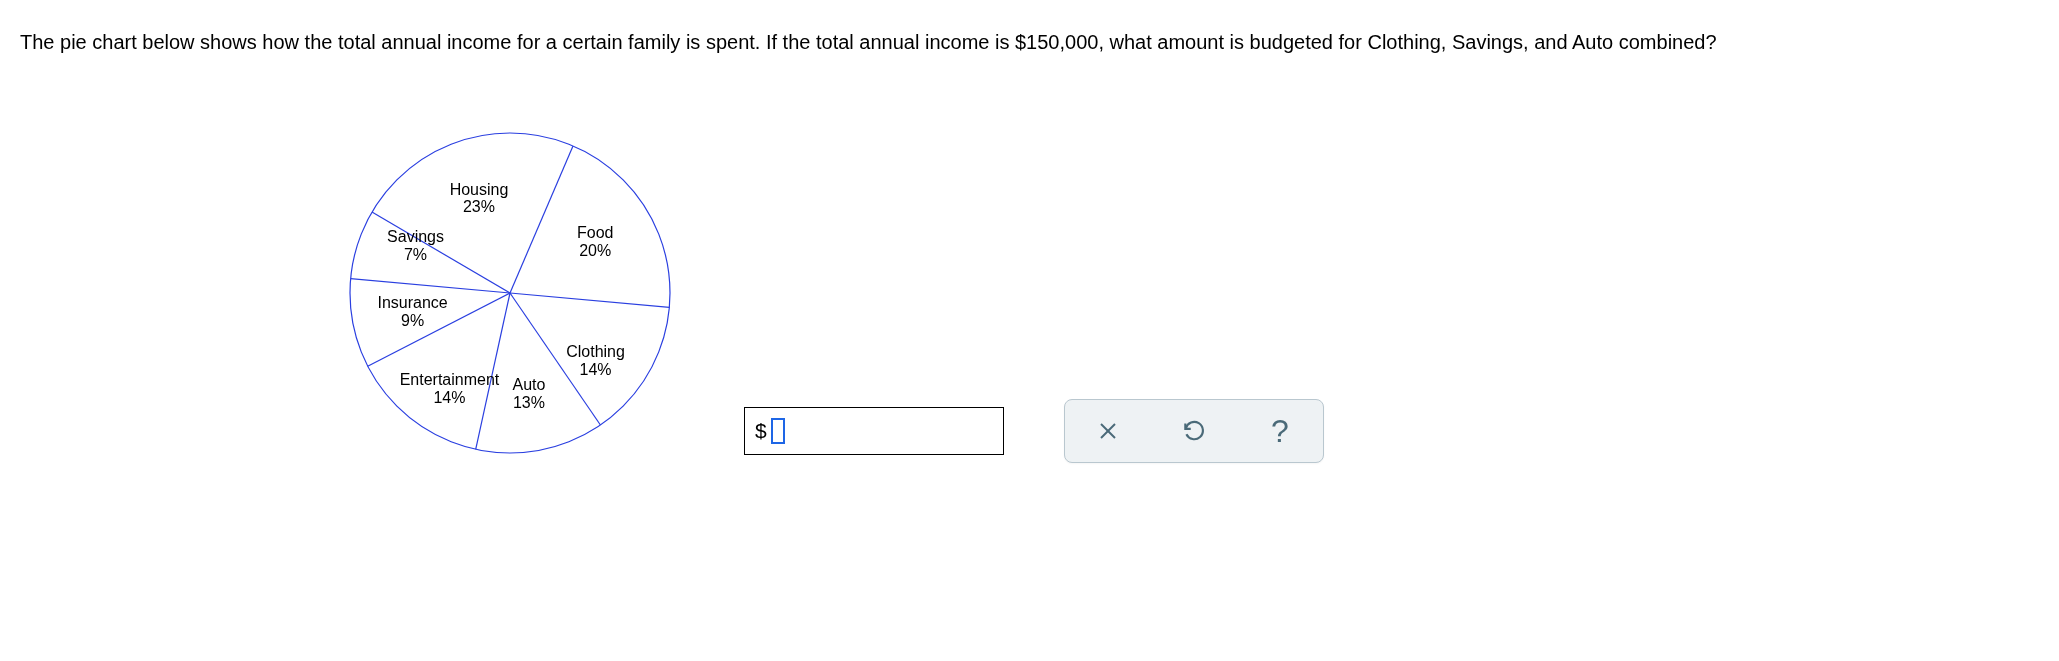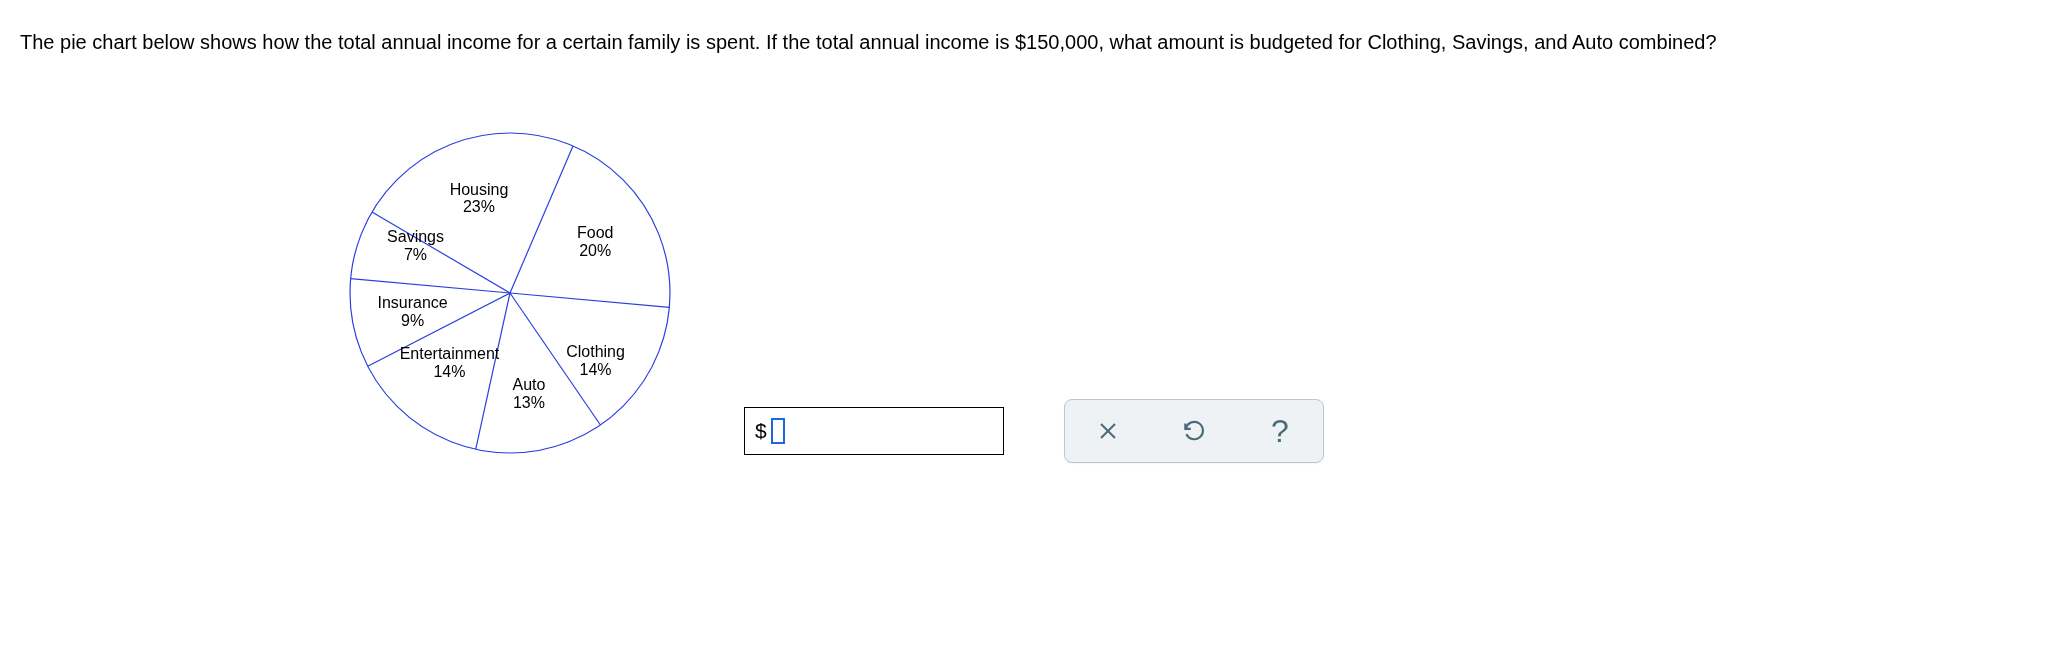--- a/index.html
+++ b/index.html
@@ -109,21 +109,21 @@
         <line x1="170" y1="170" x2="260.43158344788156" y2="301.9929116093316" stroke="#2a3fe0" stroke-width="1.2"></line>
         <line x1="170" y1="170" x2="135.68598712858585" y2="326.27715290681624" stroke="#2a3fe0" stroke-width="1.2"></line>
         <line x1="170" y1="170" x2="27.71380915321646" y2="243.1754049822253" stroke="#2a3fe0" stroke-width="1.2"></line>
         <line x1="170" y1="170" x2="10.65445293183555" y2="155.5432842752102" stroke="#2a3fe0" stroke-width="1.2"></line>
       </svg>
     <div id="pie-labels">
         <div class="slice-label" style="left: 138.99px; top: 75.7714px;">Housing<br>23%</div>
         <div class="slice-label" style="left: 255.195px; top: 119px;">Food<br>20%</div>
         <div class="slice-label" style="left: 255.575px; top: 220.175px; margin-top: 18px;">Clothing<br>14%</div>
         <div class="slice-label" style="left: 188.955px; top: 271px;">Auto<br>13%</div>
-        <div class="slice-label" style="left: 109.496px; top: 240px;">Entertainment<br>14%</div>
+        <div class="slice-label" style="left: 109.496px; top: 266px;">Entertainment<br>14%</div>
         <div class="slice-label" style="left: 72.6279px; top: 188.955px;">Insurance<br>9%</div>
         <div class="slice-label" style="left: 75.5403px; top: 123px;">Savings<br>7%</div>
       </div>
   </div>
 
   <div class="answer-area">
     <div class="answer-box">
       <span class="dollar-sign">$</span>
       <span class="cursor-box"></span>
       <input class="answer-input" type="text" placeholder="" style="">

